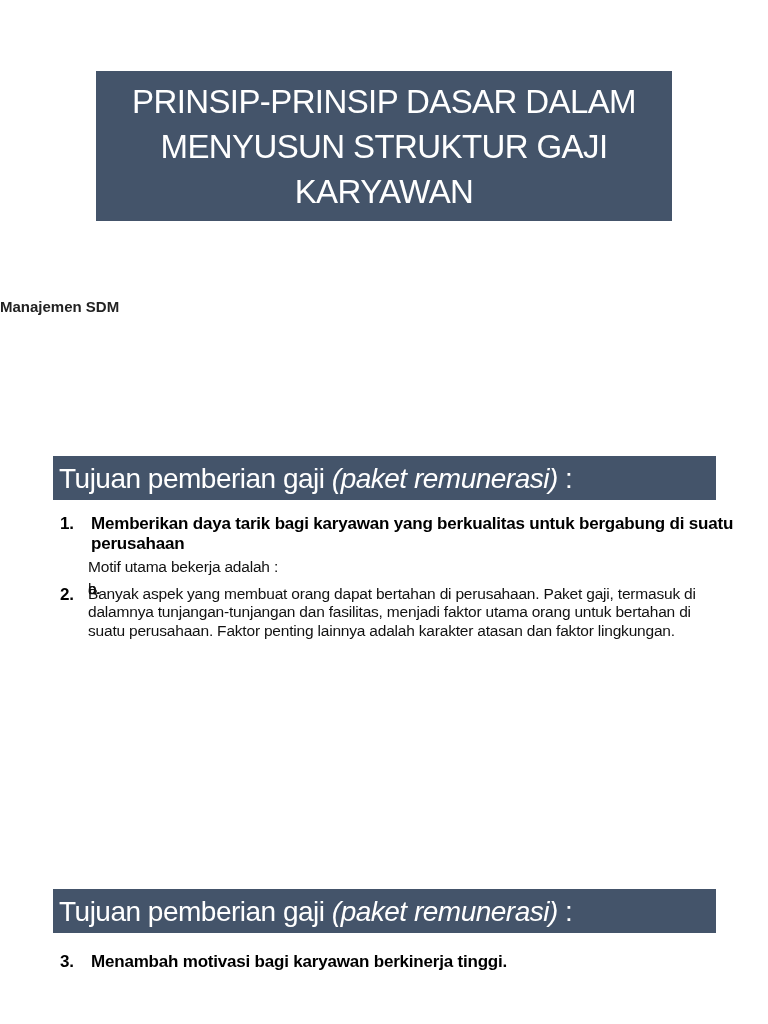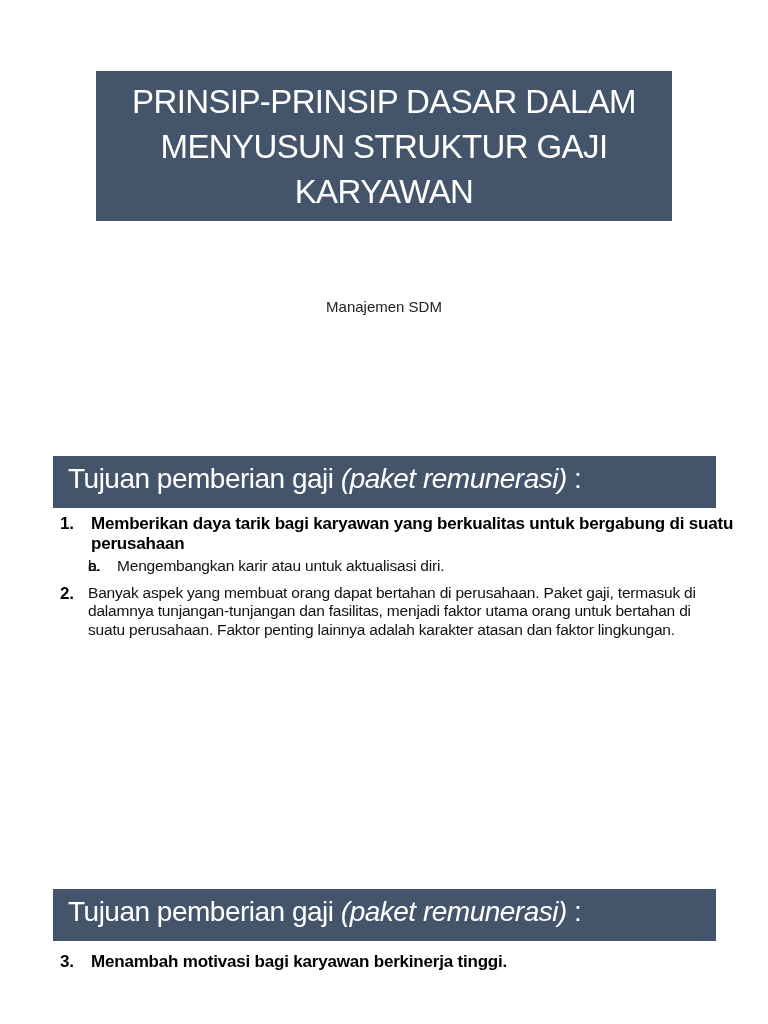--- a/index.html
+++ b/index.html
@@ -16,29 +16,29 @@
       position: absolute; left: 96px; top: 71px; width: 576px; height: 150px;
       background: #44546a;
       color: #ffffff;
       display: flex; align-items: center; justify-content: flex-start;
       text-align: center;
       font-size: 33px; line-height: 45px; letter-spacing: -0.6px;
       padding: 0 12px;
     }
     .subtitle {
       position: absolute; left: 0; top: 298px; width: 768px;
-      text-align: center; font-size: 15px; color: #222;
+      font-size: 15px; color: #222; font-weight: bold;
     }
 
     
     .sec-header {
-      position: absolute; left: 53px; width: 663px; height: 52px;
+      position: absolute; left: 53px; width: 663px; height: 44px;
       background: #44546a; color: #fff;
       font-size: 28px; line-height: 46px;
-      padding-left: 15px; white-space: nowrap; letter-spacing: -0.5px;
+      padding-left: 6px; white-space: nowrap; letter-spacing: -0.5px;
     }
     .sec-header .it { font-style: italic; font-weight: normal; }
 
     .content { position: absolute; left: 0; width: 768px; }
     .num-item { position: relative; padding-left: 91px; font-weight: bold; font-size: 17px; line-height: 20px; letter-spacing: -0.2px; }
     .num-item .num { position: absolute; left: 60px; top: 0; }
     .para { padding-left: 88px; padding-right: 40px; font-size: 15.5px; line-height: 18.5px; letter-spacing: -0.2px; color: #111; }
     .sub-item { position: relative; padding-left: 117px; padding-right: 40px; font-size: 15.5px; line-height: 18.5px; letter-spacing: -0.2px; color: #111; margin-top: 3px; }
     .sub-item .lbl { position: absolute; left: 88px; top: 0; }
   </style>
@@ -55,29 +55,29 @@
   </section>
 
   <section>
     <div class="sec-header" style="top:456px;"><span>Tujuan pemberian gaji </span><span class="it">(paket remunerasi)</span><span> :</span></div>
 
     <div class="content" style="top:514px;">
       <div class="num-item">
         <span class="num">1.</span>
         <span>Memberikan daya tarik bagi karyawan yang berkualitas untuk bergabung di suatu perusahaan</span>
       </div>
+      <div class="para" style="margin-top:4px;">Motif utama bekerja adalah :</div>
       <div class="sub-item">
         <span class="lbl">a.</span>
       </div>
       <div class="sub-item">
         <span class="lbl">b.</span>
       </div>
       <div class="sub-item">
         <span class="lbl">c.</span>
-        <span>Mengembangkan karir atau untuk aktualisasi diri.</span>
       </div>
 
       <div class="num-item" style="margin-top:8px;">
         <span class="num">2.</span>
       </div>
       <div class="para" style="margin-top:6px;">Banyak aspek yang membuat orang dapat bertahan di perusahaan. Paket gaji, termasuk di dalamnya tunjangan-tunjangan dan fasilitas, menjadi faktor utama orang untuk bertahan di suatu perusahaan. Faktor penting lainnya adalah karakter atasan dan faktor lingkungan.</div>
     </div>
   </section>
 
   <section>

